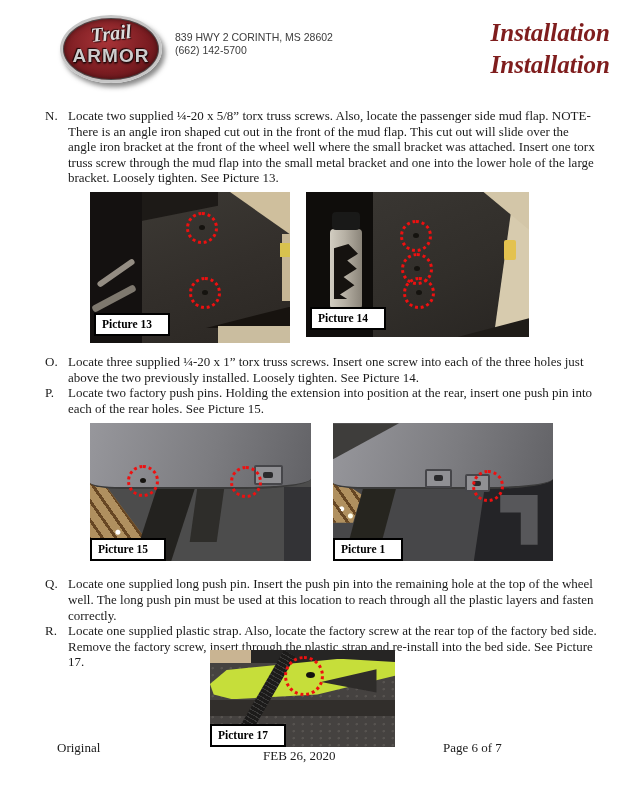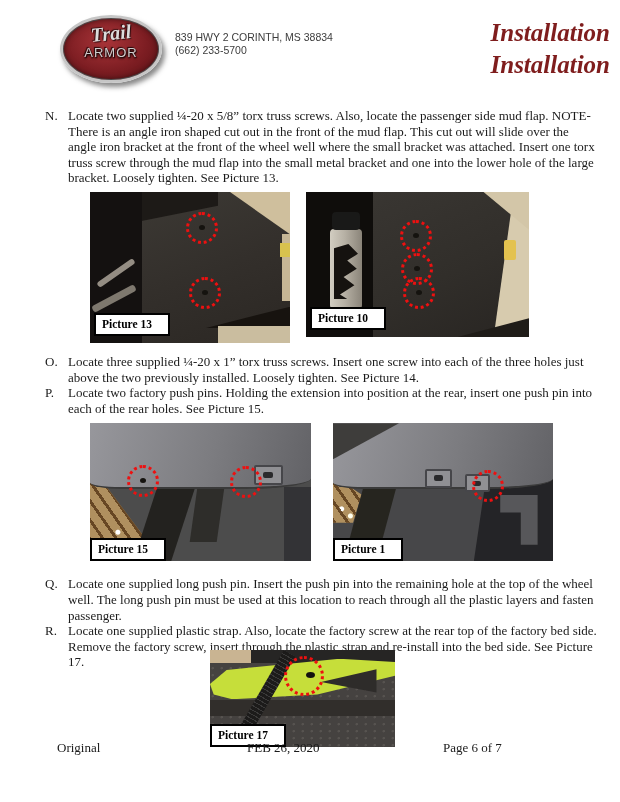--- a/index.html
+++ b/index.html
@@ -9,21 +9,21 @@
   
   .header{position:relative;height:96px;}
   .logo{position:absolute;left:60px;top:15px;width:96px;height:62px;border-radius:50%;
         background:radial-gradient(ellipse at 45% 38%,#a83438 0%,#7c1d22 55%,#571115 100%);
         border:3px solid #c6c6c6;
         box-shadow:3px 4px 5px rgba(40,40,40,.55), inset 0 0 0 1px #4a4a4a, inset 0 0 6px rgba(0,0,0,.6);}
   .logo-script{position:absolute;left:0;right:0;top:4px;text-align:center;
         font-style:italic;font-weight:bold;font-size:20px;color:#dcdcdc;transform:rotate(-6deg);
         text-shadow:1px 1px 1px #2a0d0f,-1px -1px 1px #2a0d0f;}
   .logo-block{position:absolute;left:0;right:0;top:27px;text-align:center;
-        font-family:"Liberation Sans",sans-serif;font-weight:normal;font-size:13px;letter-spacing:1px;
+        font-family:"Liberation Sans",sans-serif;font-weight:bold;font-size:19px;letter-spacing:1px;
         color:#cdcdcd;text-shadow:1px 1px 1px #1e0708,-1px -1px 1px #1e0708,0 2px 2px #310d0f;}
   .company{position:absolute;left:175px;top:31px;font-family:"Liberation Sans",sans-serif;
         font-size:10.5px;line-height:13px;color:#3c3c3c;}
   .doc-title{position:absolute;right:10px;top:17px;text-align:right;
         font-weight:bold;font-style:italic;font-size:25px;line-height:32px;color:#7f1d1d;}
   .step{display:flex;margin:0 0 0 45px;width:555px;}
   .step .letter{flex:0 0 23px;font-size:13px;line-height:15.6px;}
   .step .text{margin:0;width:530px;font-size:13px;line-height:15.6px;}
   .mt12{margin-top:12px}.mt11{margin-top:11px}.mt15{margin-top:15px}
 
@@ -105,35 +105,35 @@
         clip-path:polygon(0 55%,100% 0,100% 100%);}
   .p17-band{left:0;top:52%;width:100%;height:16%;background:#312e2b;}
   .p17-strap{left:45px;top:-4px;width:13px;height:112px;background:#1c1b1a;transform:rotate(30deg);
         background-image:repeating-linear-gradient(0deg,rgba(150,150,150,.25) 0 1px,rgba(0,0,0,0) 1px 4px);}
   .p17-screw{left:96px;top:22px;width:9px;height:6px;background:#14120f;border-radius:50%;}
   .p17 .circ{width:34px;height:34px;}
 
   
   .footer{position:absolute;left:0;top:740px;width:100%;font-size:13px;}
   .footer span{position:absolute;white-space:nowrap;}
-  .f-left{left:57px;} .f-center{left:247px;} .f-right{left:443px;}
+  .f-left{left:57px;} .f-center{left:263px;margin-top:8px;} .f-right{left:443px;}
 </style>
 </head>
 <body>
 
 <div class="page">
 
   <div class="header">
     <div class="logo">
       <div class="logo-script">Trail</div>
       <div class="logo-block">ARMOR</div>
     </div>
     <div class="company">
-      <div>839 HWY 2 CORINTH, MS 38834</div>
-      <div>(662) 233-5700</div>
+      <div>839 HWY 2 CORINTH, MS 28602</div>
+      <div>(662) 142-5700</div>
     </div>
     <div class="doc-title">
       <div>Installation</div>
       <div>Installation</div>
     </div>
   </div>
 
   <div class="step mt12">
     <span class="letter">N.</span>
     <p class="text">Locate two supplied ¼-20 x 5/8” torx truss screws. Also, locate the passenger side mud flap. NOTE- There is an angle iron shaped cut out in the front of the mud flap. This cut out will slide over the angle iron bracket at the front of the wheel well where the small bracket was attached. Insert one torx truss screw through the mud flap into the small metal bracket and one into the lower hole of the large bracket. Loosely tighten. See Picture 13.</p>
@@ -169,21 +169,21 @@
       <div class="shape p14-br-dark"></div>
       <div class="circ" style="left:94px;top:28px;">
           <div class="screw"></div>
         </div>
       <div class="circ" style="left:95px;top:61px;">
           <div class="screw"></div>
         </div>
       <div class="circ" style="left:97px;top:85px;">
           <div class="screw"></div>
         </div>
-      <div class="plabel" style="left:4px;bottom:7px;">Picture 10</div>
+      <div class="plabel" style="left:4px;bottom:7px;">Picture 14</div>
     </div>
   </div>
 
   <div class="step mt11">
     <span class="letter">O.</span>
     <p class="text">Locate three supplied ¼-20 x 1” torx truss screws. Insert one screw into each of the three holes just above the two previously installed. Loosely tighten. See Picture 14.</p>
   </div>
   <div class="step">
     <span class="letter">P.</span>
     <p class="text">Locate two factory push pins. Holding the extension into position at the rear, insert one push pin into each of the rear holes. See Picture 15.</p>
@@ -219,21 +219,21 @@
       <div class="clip" style="left:60%;top:37%;width:21px;height:14px;">
           <div class="hole"></div>
         </div>
       <div class="circ" style="left:139px;top:47px;"></div>
       <div class="plabel" style="left:0;bottom:0;">Picture 1</div>
     </div>
   </div>
 
   <div class="step mt15">
     <span class="letter">Q.</span>
-    <p class="text">Locate one supplied long push pin. Insert the push pin into the remaining hole at the top of the wheel well. The long push pin must be used at this location to reach through all the plastic layers and fasten passenger.</p>
+    <p class="text">Locate one supplied long push pin. Insert the push pin into the remaining hole at the top of the wheel well. The long push pin must be used at this location to reach through all the plastic layers and fasten correctly.</p>
   </div>
   <div class="step">
     <span class="letter">R.</span>
     <p class="text">Locate one supplied plastic strap. Also, locate the factory screw at the rear top of the factory bed side. Remove the factory screw, insert through the plastic strap and re-install into the bed side. See Picture 17.</p>
   </div>
 
   <div class="p17-wrap">
     <div class="photo p17">
       <div class="shape p17-top"></div>
       <div class="shape p17-tan"></div>

